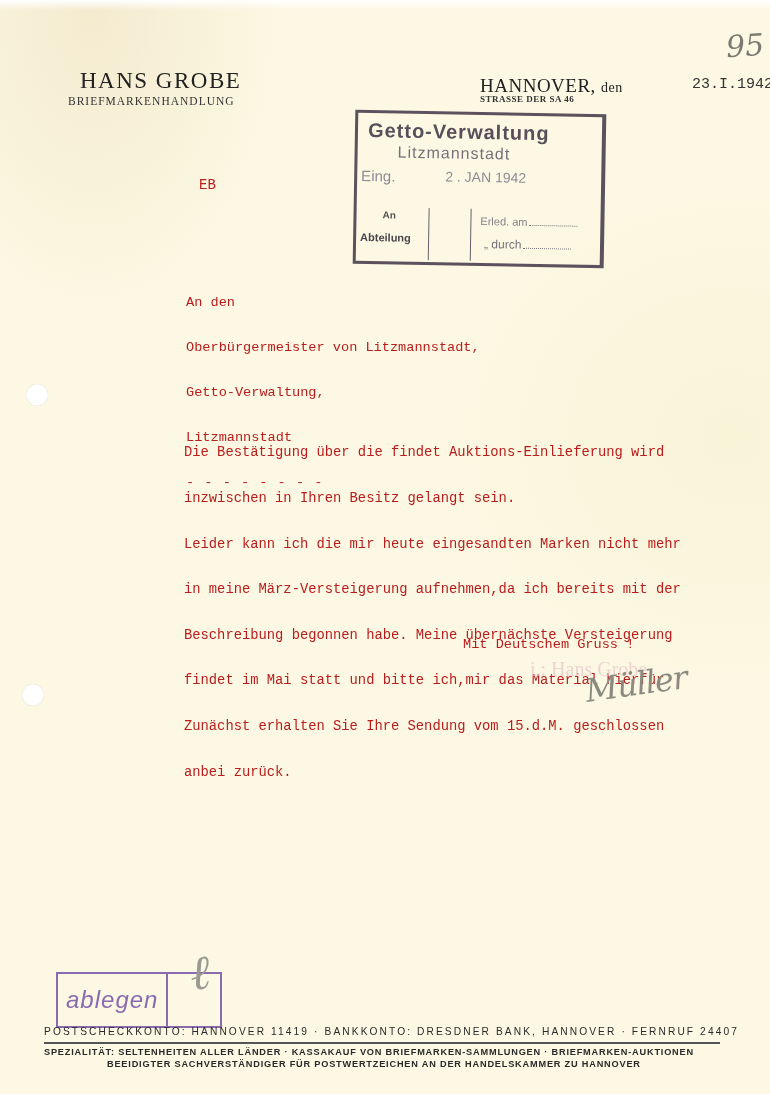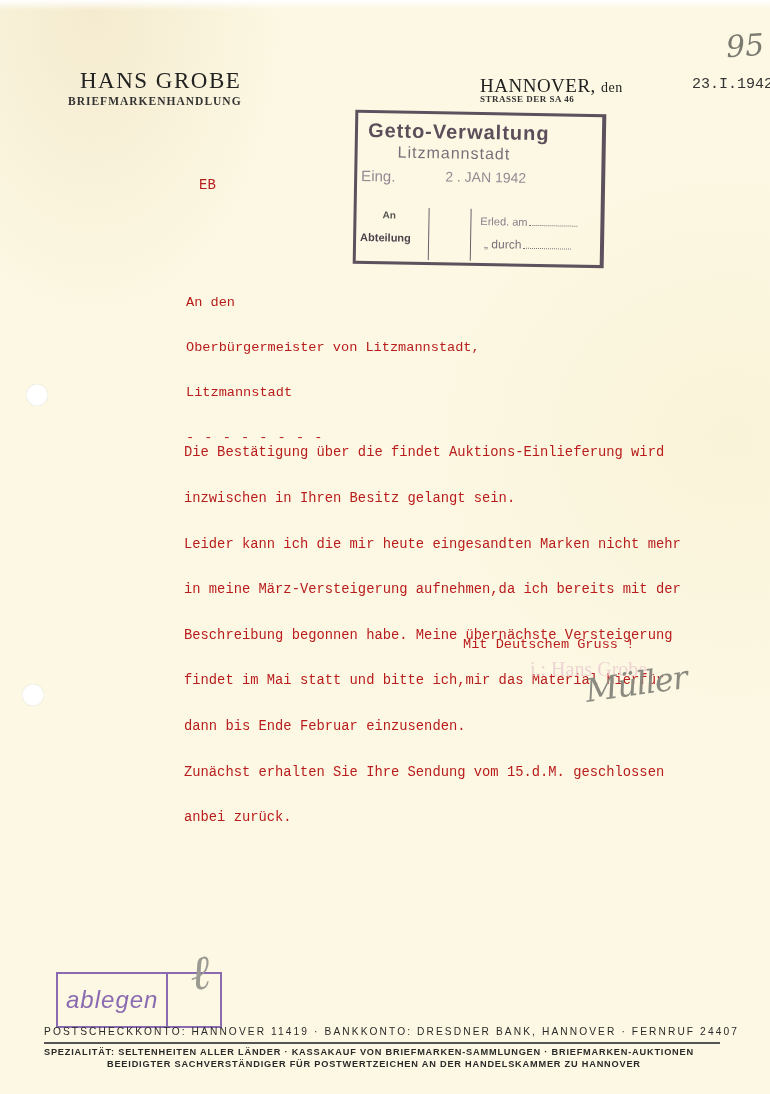--- a/index.html
+++ b/index.html
@@ -25,21 +25,21 @@
       background: #ffffff; box-shadow: 0 0 1px rgba(120,110,90,0.4) inset;
     }
 
     
     .company-name {
       position: absolute; left: 80px; top: 68px;
       font-size: 23px; letter-spacing: 1.5px; color: #222;
     }
     .company-sub {
       position: absolute; left: 68px; top: 95px;
-      font-size: 11.5px; font-weight: bold; letter-spacing: 1px; color: #333;
+      font-size: 11.5px; font-weight: normal; letter-spacing: 1px; color: #333;
     }
     .city {
       position: absolute; left: 480px; top: 75px;
       font-size: 19px; letter-spacing: 0.5px; color: #222;
     }
     .city .den { font-size: 14px; }
     .street {
       position: absolute; left: 480px; top: 94px;
       font-size: 9px; font-weight: bold; letter-spacing: 0.5px; color: #333;
     }
@@ -167,32 +167,32 @@
   <div class="stamp-abt">Abteilung</div>
   <div class="stamp-erled"><span>Erled. am</span><span class="stamp-line"></span></div>
   <div class="stamp-durch"><span>„ durch</span><span class="stamp-line"></span></div>
 </div>
 
 <div class="typed ref">EB</div>
 
 <div class="typed recipient">
   <div>An den</div>
   <div>Oberbürgermeister von Litzmannstadt,</div>
+  <div>Getto-Verwaltung,</div>
   <div>Litzmannstadt</div>
   <div class="dash">- - - - - - - -</div>
 </div>
 
 <div class="typed letter-body">
   <div>Die Bestätigung über die findet Auktions-Einlieferung wird</div>
   <div>inzwischen in Ihren Besitz gelangt sein.</div>
   <div>Leider kann ich die mir heute eingesandten Marken nicht mehr</div>
   <div>in meine März-Versteigerung aufnehmen,da ich bereits mit der</div>
   <div>Beschreibung begonnen habe. Meine übernächste Versteigerung</div>
   <div>findet im Mai statt und bitte ich,mir das Material hierfür</div>
-  <div>dann bis Ende Februar einzusenden.</div>
   <div>Zunächst erhalten Sie Ihre Sendung vom 15.d.M. geschlossen</div>
   <div>anbei zurück.</div>
 </div>
 
 <div class="typed closing">Mit Deutschem Gruss !</div>
 <div class="sender-stamp">i.: Hans Grobe</div>
 <div class="signature">Müller</div>
 
 <div class="file-stamp">
   <div class="file-stamp-label">ablegen</div>

